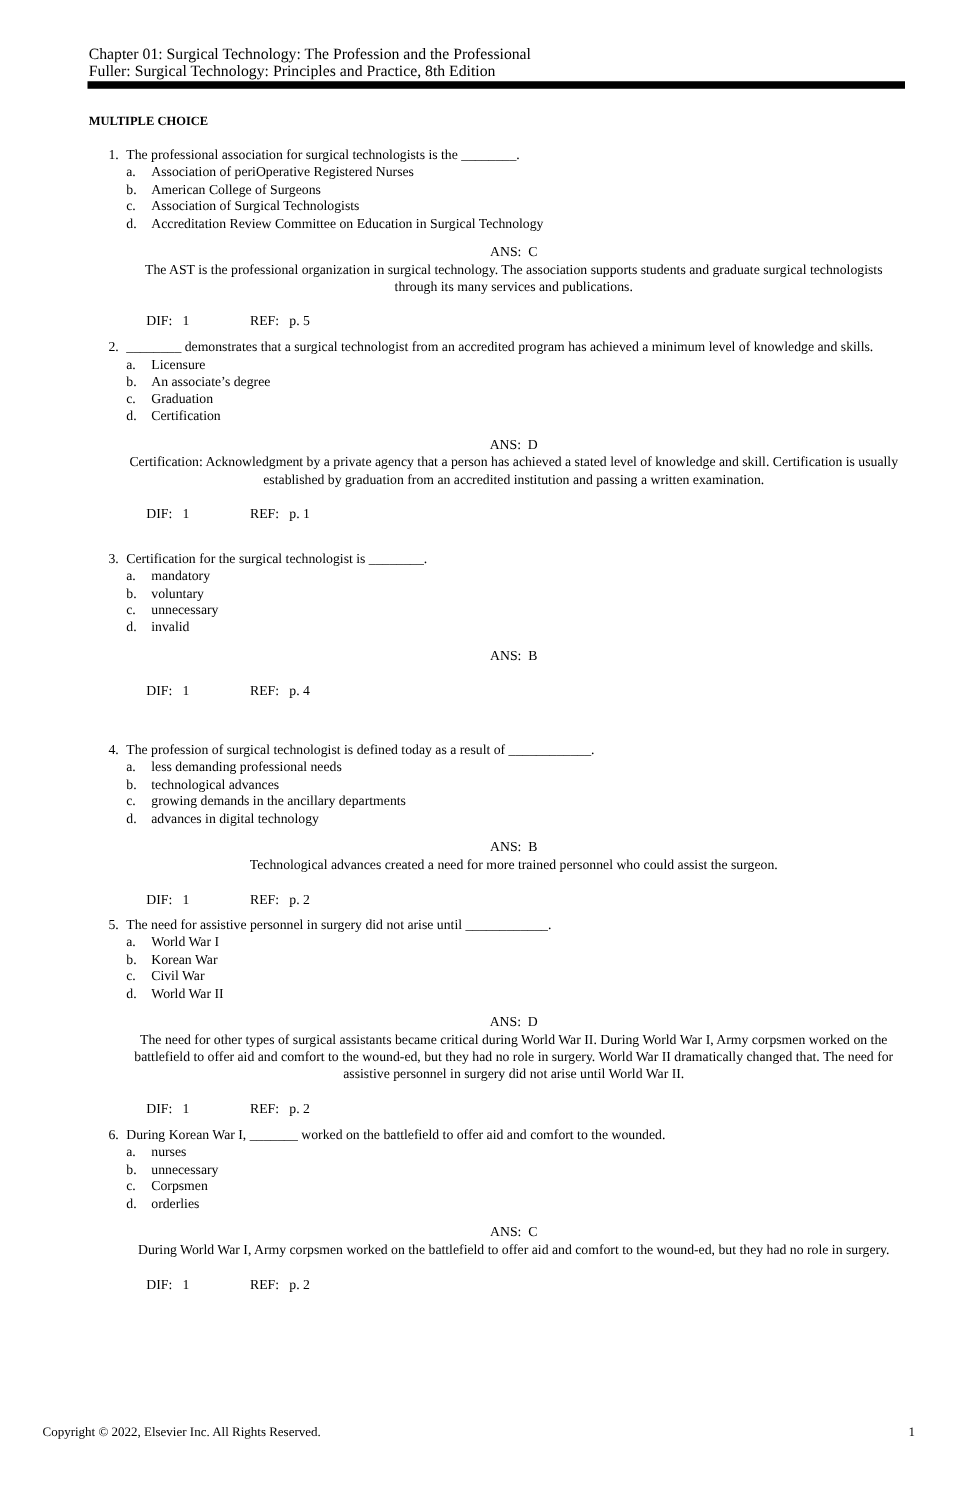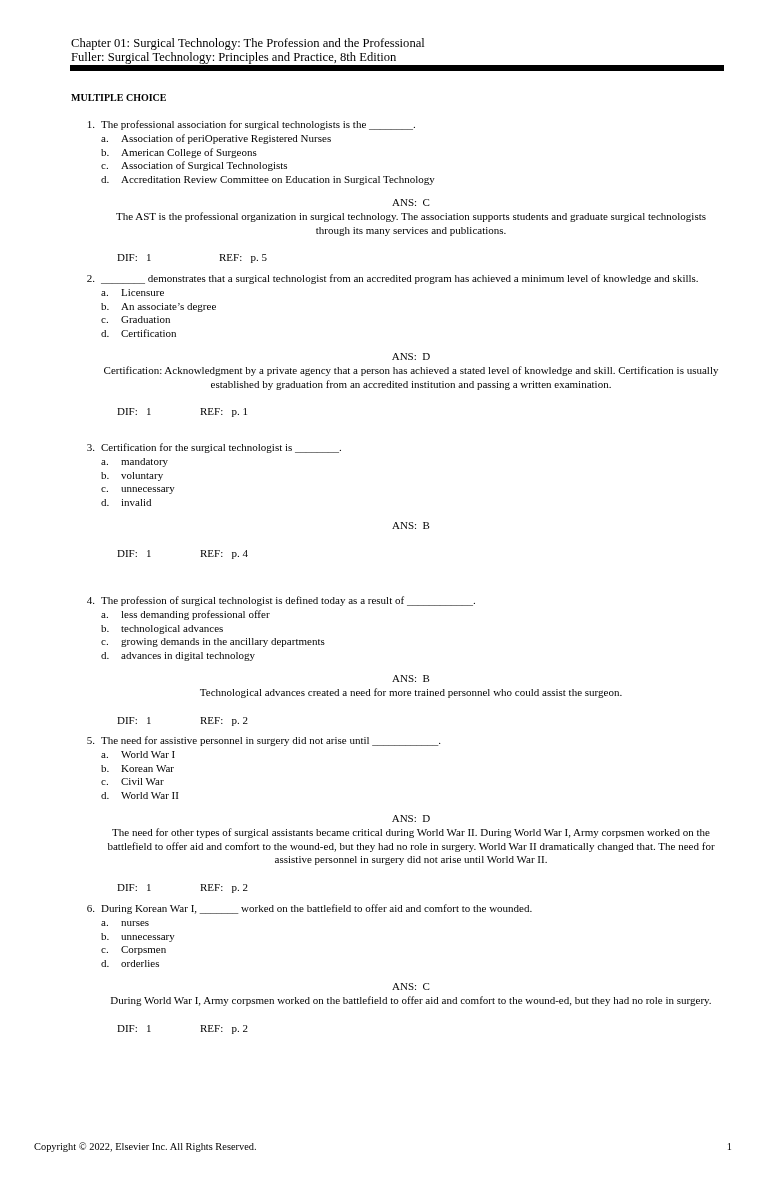--- a/index.html
+++ b/index.html
@@ -47,21 +47,21 @@
     <li class="option"><span class="opt-letter">b.</span><span>American College of Surgeons</span></li>
     <li class="option"><span class="opt-letter">c.</span><span>Association of Surgical Technologists</span></li>
     <li class="option"><span class="opt-letter">d.</span><span>Accreditation Review Committee on Education in Surgical Technology</span></li>
   </ul>
   <div class="answer-block">
     <div class="ans-line" style="white-space:pre;">ANS:  C</div>
     <p class="rationale">The AST is the professional organization in surgical technology. The association supports students and graduate surgical technologists through its many services and publications.</p>
   </div>
   <div class="meta">
     <span class="dif" style="white-space:pre;">DIF:   1</span>
-    <span class="ref" style="white-space:pre;margin-left:19px;">REF:   p. 5</span>
+    <span class="ref" style="white-space:pre;">REF:   p. 5</span>
   </div>
 </div>
 
 <div class="question" style="top:272px;">
   <div class="q-stem">
     <span class="q-num">2.</span>
     <span>________ demonstrates that a surgical technologist from an accredited program has achieved a minimum level of knowledge and skills.</span>
   </div>
   <ul class="options">
     <li class="option"><span class="opt-letter">a.</span><span>Licensure</span></li>
@@ -98,21 +98,21 @@
     <span class="ref" style="white-space:pre;">REF:   p. 4</span>
   </div>
 </div>
 
 <div class="question" style="top:594px;">
   <div class="q-stem">
     <span class="q-num">4.</span>
     <span>The profession of surgical technologist is defined today as a result of ____________.</span>
   </div>
   <ul class="options">
-    <li class="option"><span class="opt-letter">a.</span><span>less demanding professional offer</span></li>
+    <li class="option"><span class="opt-letter">a.</span><span>less demanding professional needs</span></li>
     <li class="option"><span class="opt-letter">b.</span><span>technological advances</span></li>
     <li class="option"><span class="opt-letter">c.</span><span>growing demands in the ancillary departments</span></li>
     <li class="option"><span class="opt-letter">d.</span><span>advances in digital technology</span></li>
   </ul>
   <div class="answer-block">
     <div class="ans-line" style="white-space:pre;">ANS:  B</div>
     <p class="rationale">Technological advances created a need for more trained personnel who could assist the surgeon.</p>
   </div>
   <div class="meta">
     <span class="dif" style="white-space:pre;">DIF:   1</span>

